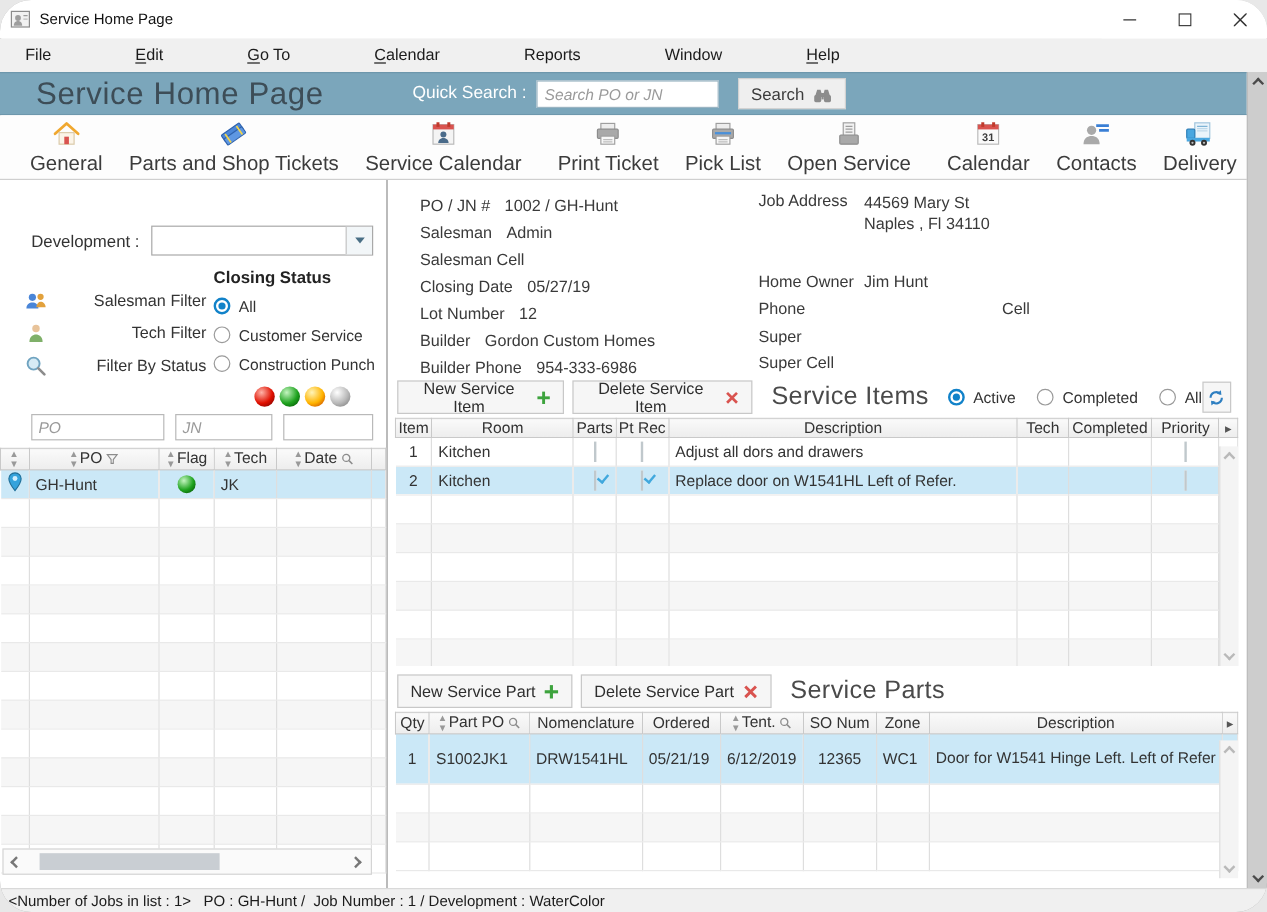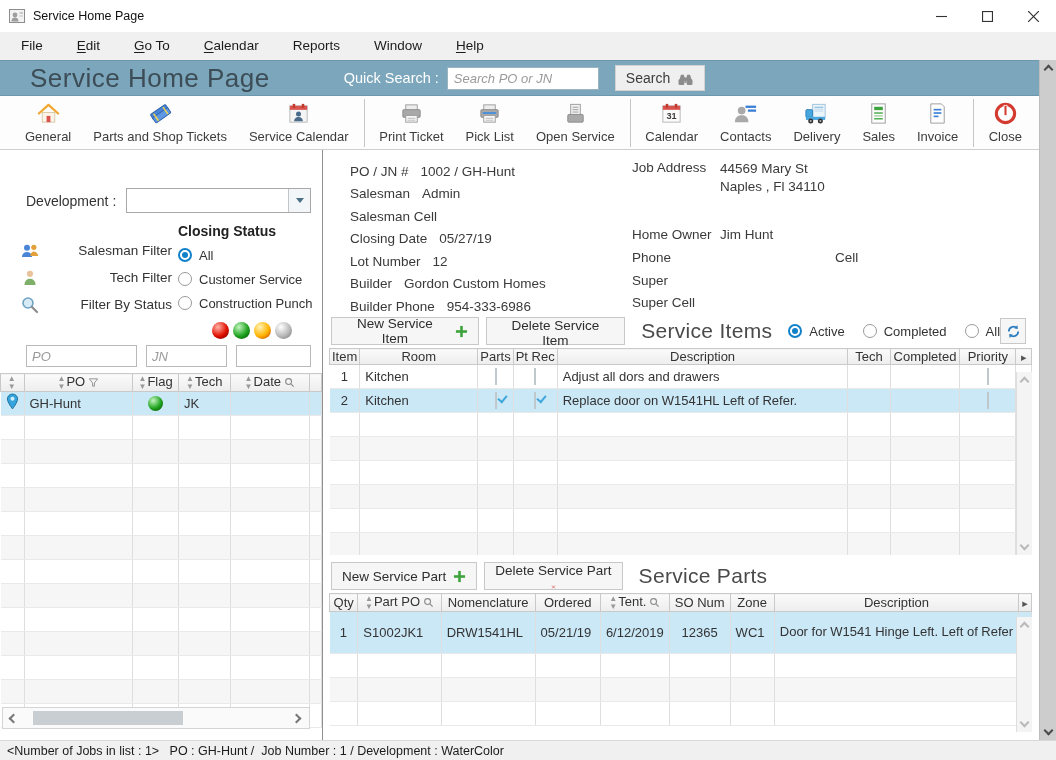--- a/index.html
+++ b/index.html
@@ -1,51 +1,51 @@
 <!DOCTYPE html>
 <html><head>
 <meta charset="utf-8">
 <style>
   * { margin:0; padding:0; box-sizing:border-box; }
   html,body { background:#e8e8e8; }
   body { font-family:"Liberation Sans","DejaVu Sans",sans-serif; }
   .window { position:relative; width:1056px; height:760px; background:#fff; margin:0 auto;
-            box-shadow: inset 0 0 0 1px #999; overflow:hidden; }
+            box-shadow: inset 0 0 0 1px #999; overflow:hidden;border-radius:26px; }
 
   
   .titlebar { height:32px; display:flex; align-items:center; background:#fff; padding-left:8px; }
   .app-icon { width:18px; height:18px; display:inline-flex; }
   .titlebar-text { font-size:12.5px; color:#111; margin-left:7px; }
   .win-controls { margin-left:auto; display:flex; height:100%; }
   .win-btn { width:46px; height:100%; display:flex; align-items:center; justify-content:center; background:#fff; border:none; cursor:pointer; }
   .win-btn svg { width:11px; height:11px; }
 
   
-  .menubar { height:28px; background:#f0f0f0; display:flex; align-items:stretch; padding-left:4px; border-bottom:1px solid #f0f0f0; }
+  .menubar { height:28px; background:#f0f0f0; display:flex; align-items:stretch; padding-left:4px; border-bottom:1px solid #f0f0f0;gap:36px; }
   .menu-item { display:flex; align-items:center; padding:0 17px; font-size:13.5px; color:#1b1b1b; cursor:default; }
   .menu-item u { text-underline-offset:2px; }
 
   
   .main-row { display:flex; height:680px; }
   .content-col { width:1039px; display:flex; flex-direction:column; }
 
   
   .band { height:36px; background:#7BA6BB; display:flex; align-items:center; flex:none;
           border-top:1px solid #6d97ac; border-bottom:1px solid #6d97ac;}
   .band-title { font-size:26px; font-weight:400; color:#3D4D57; margin-left:30px; letter-spacing:0.5px; }
   .qs-label { color:#fff; font-size:14.5px; margin-left:74px; white-space:nowrap; }
   .qs-input { width:152px; height:23px; margin-left:8px; border:1px solid #9ab4c2; font-size:13px; font-style:italic; color:#333; padding:0 6px; outline:none; }
   .qs-input::placeholder { color:#9a9a9a; font-style:italic; }
   .band-btn { height:26px; margin-left:16px; background:#efefef; border:1px solid #d2d2d2; display:flex; align-items:center; gap:7px; padding:0 10px; font-size:14px; color:#3c3c3c; cursor:pointer; }
   .band-btn + .band-btn { margin-left:6px; }
 
   
   .toolbar { height:54px; background:#fdfdfd; display:flex; align-items:center; padding:0 6px 0 14px; border-bottom:1px solid #cfcfcf; flex:none; }
   .tb-item { display:flex; flex-direction:column; align-items:center; justify-content:center; gap:3px; padding:2px 11px; background:none; border:none; cursor:pointer; height:50px; }
-  .tb-item .tb-label { font-size:13px; color:#3c3c3c; white-space:nowrap; }
+  .tb-item .tb-label { font-size:17px; color:#3c3c3c; white-space:nowrap; }
   .tb-item svg { width:25px; height:25px; }
   .tb-sep { width:1px; height:48px; background:#c6c6c6; margin:0 4px; }
 
   
   .content-row { flex:1; display:flex; min-height:0; }
   .left-panel { width:323px; flex:none; border-right:1px solid #8f8f8f; position:relative; background:#fff; display:flex; flex-direction:column; }
   .right-panel { width:709px; flex:none; padding-left:6px; background:#fff; }
 
   
   .dev-row { display:flex; align-items:center; margin:38px 0 0 26px; }
@@ -107,21 +107,21 @@
   .d-col1 .d-label { margin-right:12px; white-space:nowrap; }
   .d-col2 { position:absolute; left:303px; top:10px; width:400px; }
   .d-col2 .d-row { position:absolute; left:0; display:flex; align-items:flex-start; }
   .d-col2 .d-label { width:88px; flex:none; }
   .addr-lines div { line-height:18px; }
   .cell-abs { position:absolute; left:203px; top:0; }
 
   
   .sec-toolbar { height:34px; display:flex; align-items:center; margin-left:2px; }
   .sec-btn { height:28px; background:#f6f6f6; border:1px solid #c8c8c8; display:flex; align-items:center; gap:7px; padding:0 10px; font-size:13.5px; color:#2e2e2e; cursor:pointer; }
-  .sec-btn + .sec-btn { margin-left:7px;flex-direction:column; }
+  .sec-btn + .sec-btn { margin-left:7px; }
   .sec-btn svg { width:13px; height:13px; }
   .sec-title { font-size:21px; color:#4a4a4a; font-weight:400; margin:0 16px; letter-spacing:0.3px; white-space:nowrap; }
   .view-radios { display:flex; gap:18px; align-items:center; }
   .refresh-btn { width:26px; height:26px; margin-left:auto; margin-right:6px; border:1px solid #c8c8c8; background:#f6f6f6; display:flex; align-items:center; justify-content:center; cursor:pointer; }
   .refresh-btn svg { width:15px; height:15px; }
 
   .tbl-wrap { position:relative; overflow:hidden; }
   .si-wrap { height:207px; }
   .sp-wrap { height:139px; }
   .vsb { position:absolute; top:24px; bottom:0; right:0; width:16px; background:#f4f4f4; border-left:1px solid #dedede; }

